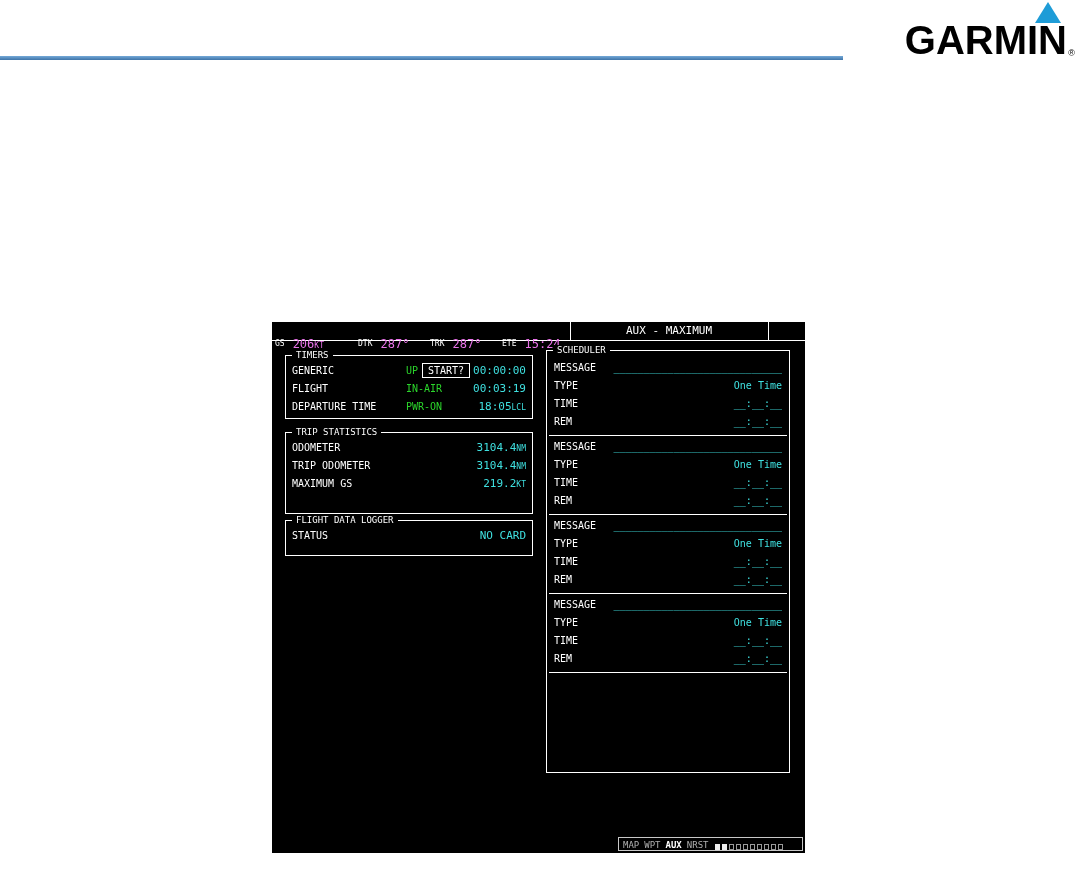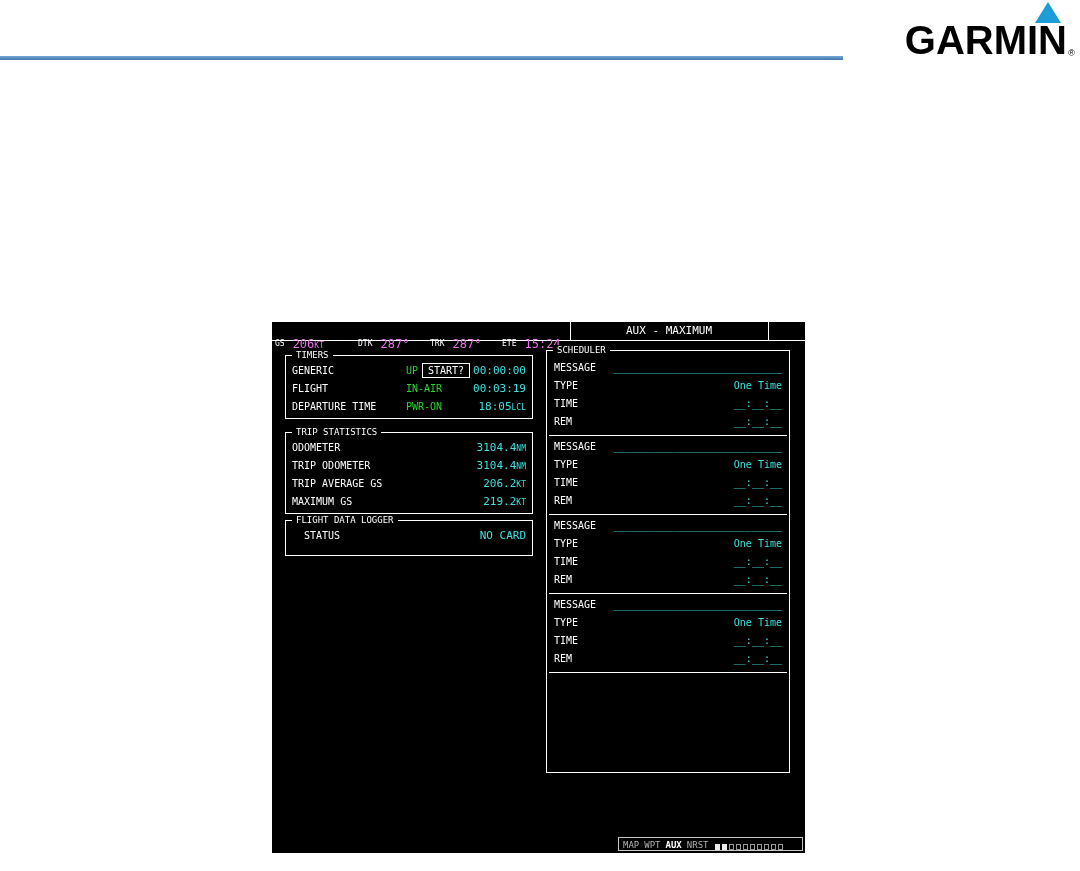--- a/index.html
+++ b/index.html
@@ -33,21 +33,21 @@
   .nav-sep { position:absolute; top:0; width:1px; height:18px; background:#fff; }
   .nav-title { position:absolute; left:298px; top:0; width:198px; text-align:center;
                line-height:18px; font-size:11px; color:#fff; }
 
   .gbox { position:absolute; border:1px solid #fff; background:#000; }
   .gtitle { position:absolute; top:-6px; left:6px; background:#000; padding:0 4px;
             font-size:9px; line-height:11px; color:#fff; white-space:nowrap; }
 
   .timers { left:13px;  top:33px;  width:248px; height:64px; padding-top:6px; }
   .trip   { left:13px;  top:110px; width:248px; height:82px; padding-top:6px; }
-  .logger { left:13px;  top:198px; width:248px; height:36px; padding-top:6px;padding-left:12px; }
+  .logger { left:13px;  top:198px; width:248px; height:36px; padding-top:6px; }
   .sched  { left:274px; top:28px;  width:244px; height:423px; padding-top:6px; }
 
   .row { position:relative; height:18px; line-height:18px; padding-left:6px;
          font-size:10px; color:#fff; white-space:nowrap; }
   .row .mode { position:absolute; left:120px; color:var(--green); }
   .row .val  { position:absolute; right:6px; top:0; color:var(--cyan); font-size:11px; }
   .val .unit { font-size:8px; }
   .start-btn { position:absolute; left:136px; top:1px; height:15px; line-height:13px;
                padding:0 5px; border:1px solid #fff; color:#fff; font-size:10px;
                background:#000; cursor:pointer; }
@@ -129,24 +129,20 @@
     <span class="gtitle">TRIP STATISTICS</span>
     <div class="row">
       <span class="lbl">ODOMETER</span>
       <span class="val"><span>3104.4</span><span class="unit">NM</span></span>
     </div>
     <div class="row">
       <span class="lbl">TRIP ODOMETER</span>
       <span class="val"><span>3104.4</span><span class="unit">NM</span></span>
     </div>
     <div class="row">
-      <span class="lbl">TRIP AVERAGE GS</span>
-      <span class="val"><span>206.2</span><span class="unit">KT</span></span>
-    </div>
-    <div class="row">
       <span class="lbl">MAXIMUM GS</span>
       <span class="val"><span>219.2</span><span class="unit">KT</span></span>
     </div>
   </div>
 
   <div class="gbox logger">
     <span class="gtitle">FLIGHT DATA LOGGER</span>
     <div class="row">
       <span class="lbl">STATUS</span>
       <span class="val">NO CARD</span>

